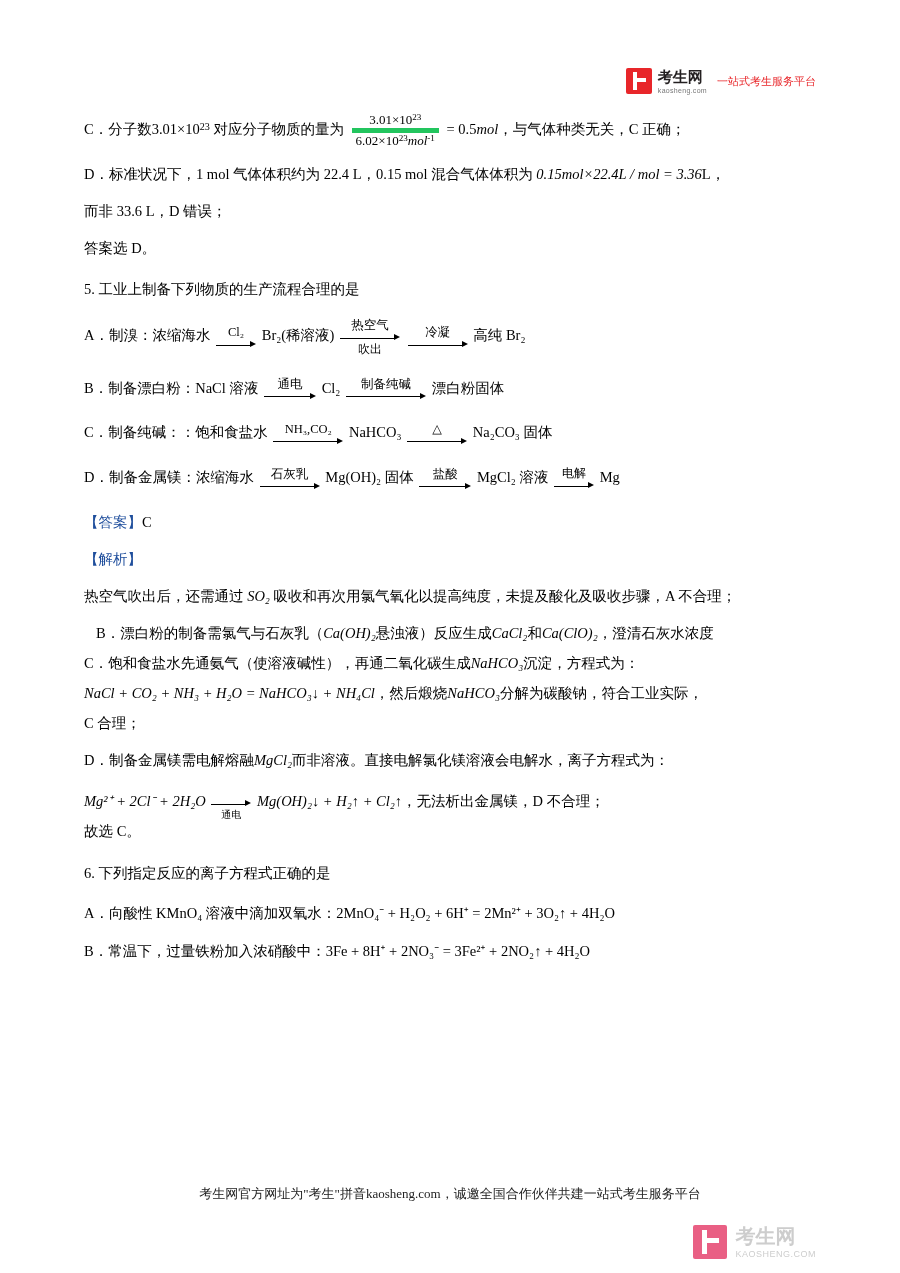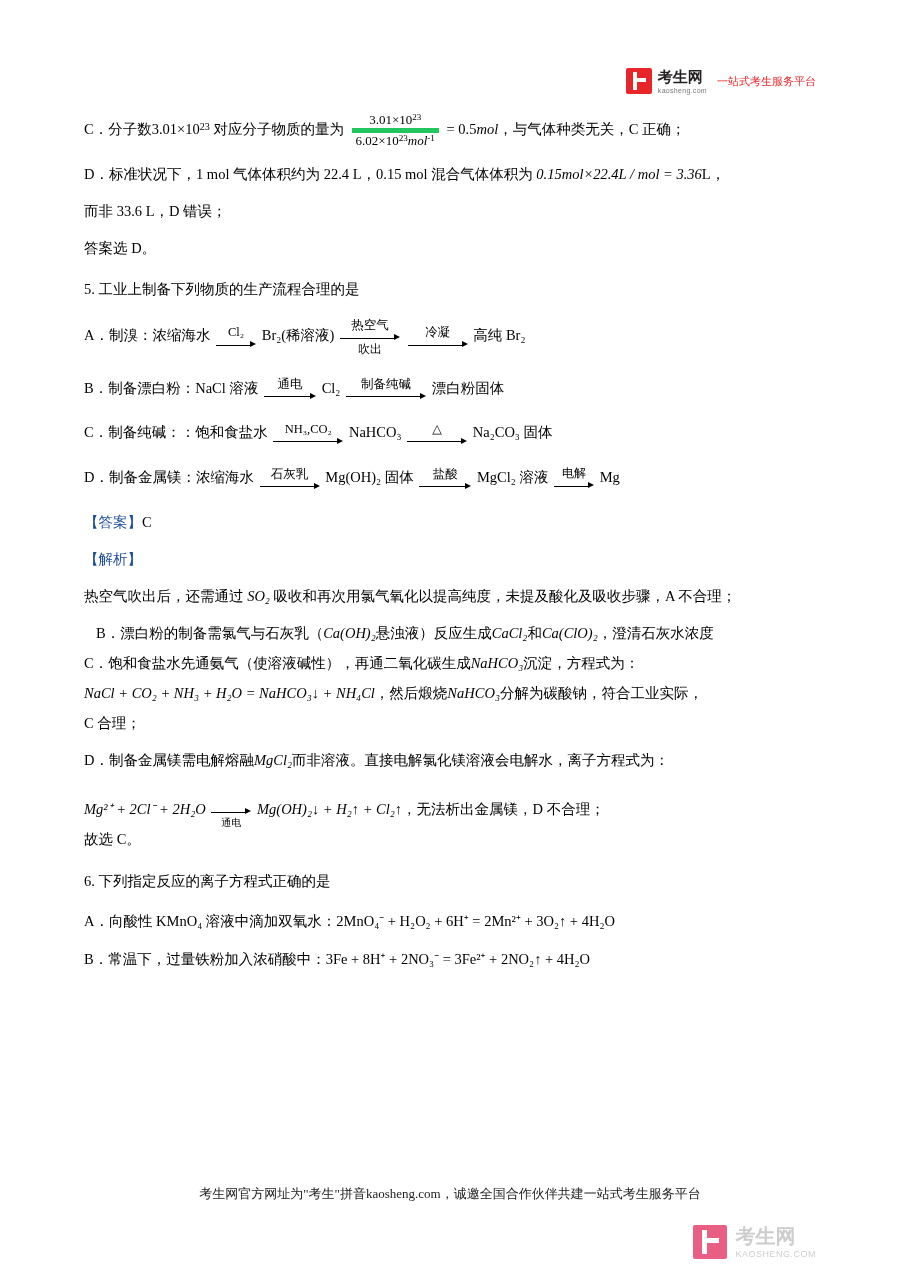--- a/index.html
+++ b/index.html
@@ -308,21 +308,21 @@
     </p>
 
     <p class="line" style="margin-bottom:6px;">
       <span>C．饱和食盐水先通氨气（使溶液碱性），再通二氧化碳生成</span><span class="mi">NaHCO₃</span><span>沉淀，方程式为：</span>
     </p>
     <p class="line" style="margin-bottom:6px;">
       <span class="mi">NaCl + CO₂ + NH₃ + H₂O = NaHCO₃↓ + NH₄Cl</span><span>，然后煅烧</span><span class="mi">NaHCO₃</span><span>分解为碳酸钠，符合工业实际，</span>
     </p>
     <p class="line">C 合理；</p>
 
-    <p class="line" style="margin-bottom:20px;">
+    <p class="line" style="margin-bottom:12px;">
       <span>D．制备金属镁需电解熔融</span><span class="mi">MgCl₂</span><span>而非溶液。直接电解氯化镁溶液会电解水，离子方程式为：</span>
     </p>
     <p class="eqline" style="margin-bottom:0;">
       <span class="mi">Mg²⁺ + 2Cl⁻ + 2H₂O</span>
       <span class="rxn w40">
         <span class="lbl">&nbsp;</span>
         <span class="arrow"></span>
         <span class="sub-lbl" style="font-size:10px;">通电</span>
       </span>
       <span class="mi">Mg(OH)₂↓ + H₂↑ + Cl₂↑</span><span>，无法析出金属镁，D 不合理；</span>

